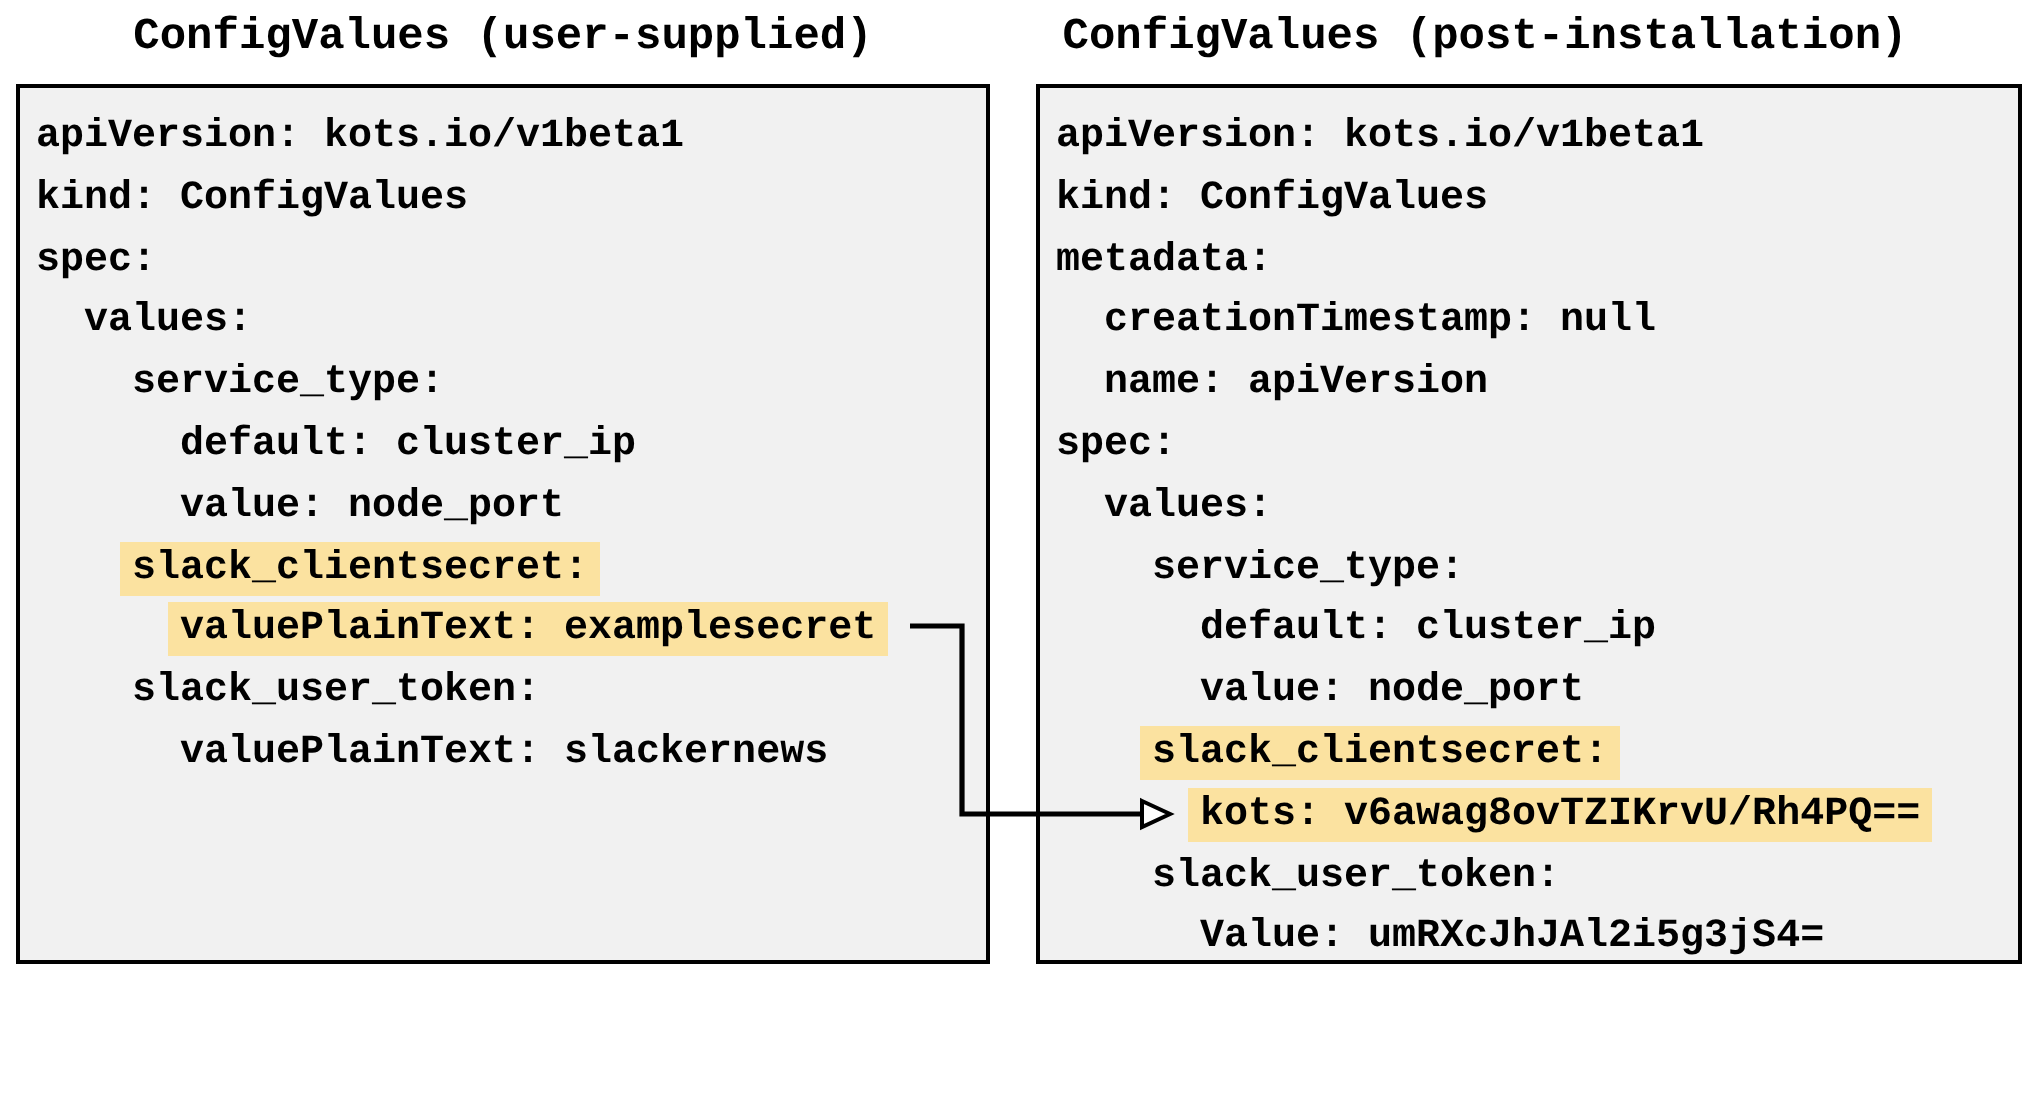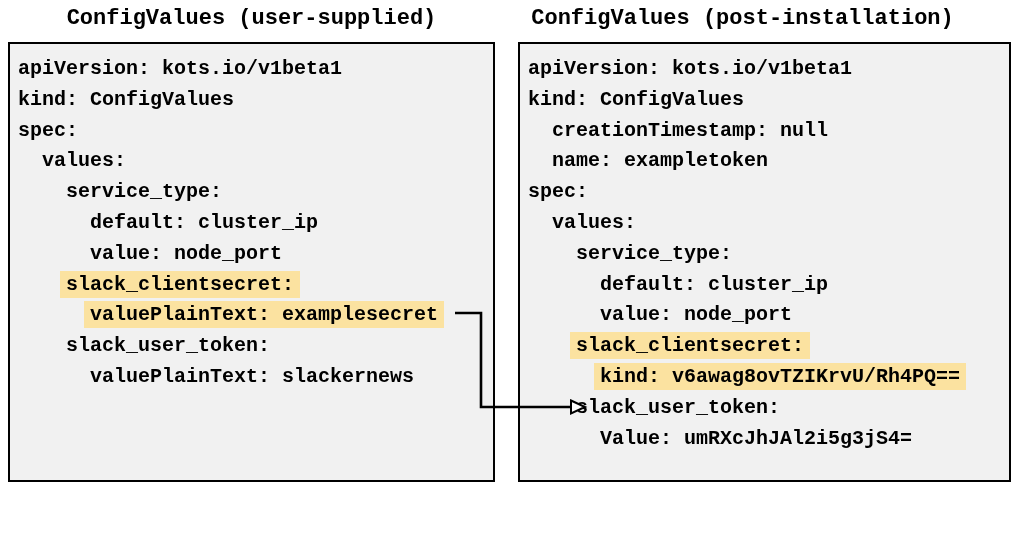--- a/index.html
+++ b/index.html
@@ -80,29 +80,30 @@
     <div class="line"><span class="ind">      </span><span class="txt">value: node_port</span></div>
     <div class="line"><span class="ind">    </span><span class="txt hl">slack_clientsecret:</span></div>
     <div class="line"><span class="ind">      </span><span class="txt hl">valuePlainText: examplesecret</span></div>
     <div class="line"><span class="ind">    </span><span class="txt">slack_user_token:</span></div>
     <div class="line"><span class="ind">      </span><span class="txt">valuePlainText: slackernews</span></div>
   </div>
 
   <div class="config-box right">
     <div class="line"><span class="ind"></span><span class="txt">apiVersion: kots.io/v1beta1</span></div>
     <div class="line"><span class="ind"></span><span class="txt">kind: ConfigValues</span></div>
+    <div class="line"><span class="ind"></span><span class="txt">metadata:</span></div>
     <div class="line"><span class="ind">  </span><span class="txt">creationTimestamp: null</span></div>
-    <div class="line"><span class="ind">  </span><span class="txt">name: exampletoken</span></div>
+    <div class="line"><span class="ind">  </span><span class="txt">name: apiVersion</span></div>
     <div class="line"><span class="ind"></span><span class="txt">spec:</span></div>
     <div class="line"><span class="ind">  </span><span class="txt">values:</span></div>
     <div class="line"><span class="ind">    </span><span class="txt">service_type:</span></div>
     <div class="line"><span class="ind">      </span><span class="txt">default: cluster_ip</span></div>
     <div class="line"><span class="ind">      </span><span class="txt">value: node_port</span></div>
     <div class="line"><span class="ind">    </span><span class="txt hl">slack_clientsecret:</span></div>
-    <div class="line"><span class="ind">      </span><span class="txt hl">kind: v6awag8ovTZIKrvU/Rh4PQ==</span></div>
+    <div class="line"><span class="ind">      </span><span class="txt hl">kots: v6awag8ovTZIKrvU/Rh4PQ==</span></div>
     <div class="line"><span class="ind">    </span><span class="txt">slack_user_token:</span></div>
     <div class="line"><span class="ind">      </span><span class="txt">Value: umRXcJhJAl2i5g3jS4=</span></div>
   </div>
 
   <svg class="arrow-svg" viewBox="0 0 175 145" xmlns="http://www.w3.org/2000/svg">
     <path d="M 15 23 H 41 V 117 H 131" fill="none" stroke="#000000" stroke-width="2.6"></path>
     <polygon points="131,110.5 145,117 131,123.5" fill="#ffffff" stroke="#000000" stroke-width="2"></polygon>
   </svg>
 
 </div>

